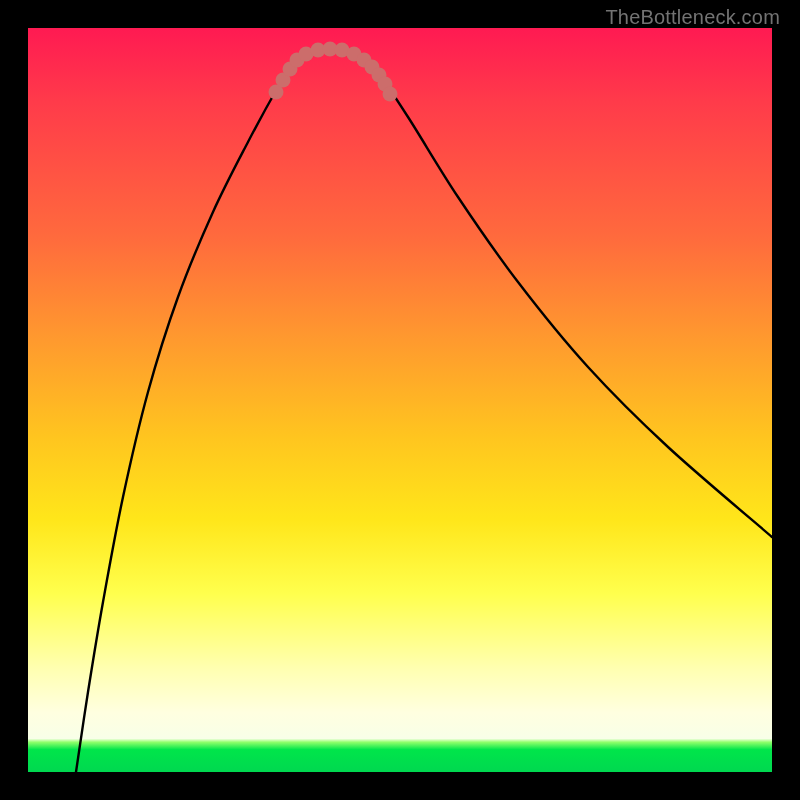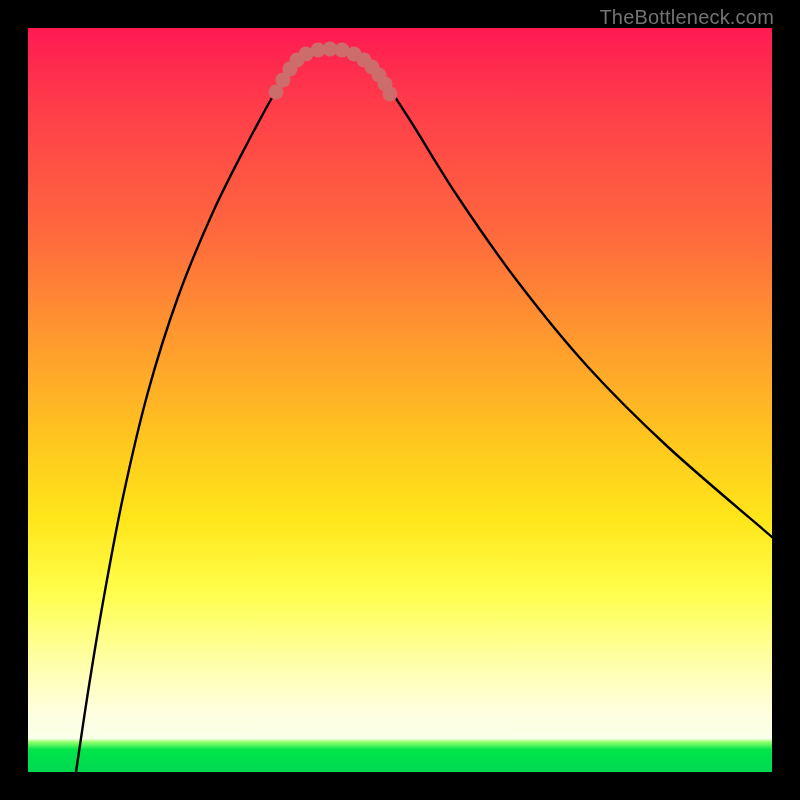--- a/index.html
+++ b/index.html
@@ -31,21 +31,21 @@
       #ffffe0 92%,
       #f8ffe8 95.5%,
       #8fff6a 96%,
       #00e54a 97%,
       #00d850 100%
     );
   }
   .watermark {
     position: absolute;
     top: 6px;
-    right: 26px;
+    right: 20px;
     color: #737373;
     font-size: 20px;
     font-weight: 500;
     letter-spacing: 0.2px;
   }
   svg.curve {
     position: absolute;
     left: 0; top: 0;
     width: 744px;
     height: 744px;

